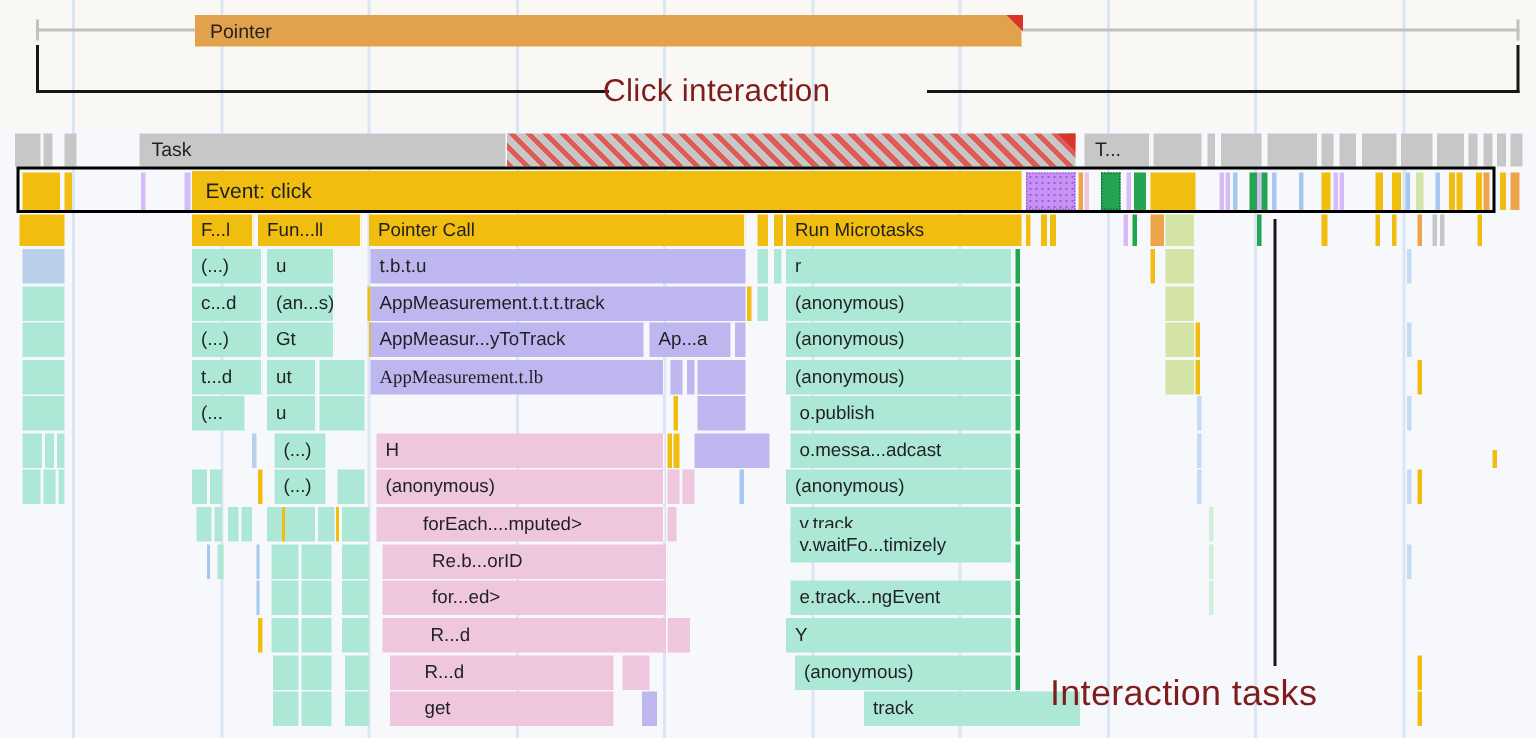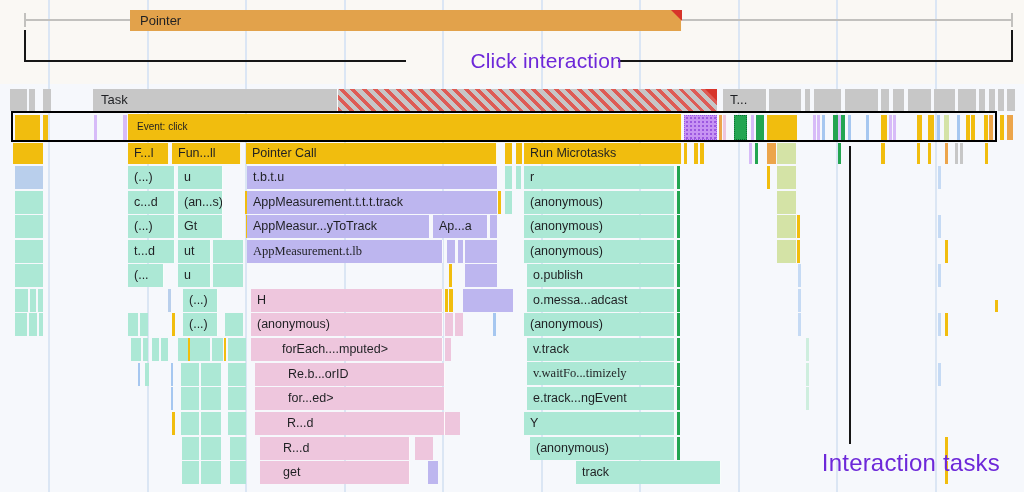--- a/index.html
+++ b/index.html
@@ -38,21 +38,21 @@
     background-size:4px 4px;
     border:1px dotted #9a56e8;
   }
   .greenblk{border:1px dotted #0a6e33;}
   .hatch{
     background:repeating-linear-gradient(45deg,var(--hatch_red) 0 3.5px,var(--task_gray) 3.5px 8px);
   }
   .gridline{width:2px;top:0;height:492px;background:var(--gridline);}
   .aline{background:#161616;}
   .annot{
-    font-size:21px;color:#6d28d9;text-align:right;letter-spacing:.2px;
+    font-size:21px;color:#7f1d1d;text-align:left;letter-spacing:.2px;
   }
   .tri{width:0;height:0;position:absolute;}
   .sel{border:2px solid #000;background:transparent;}
   .whisk{background:var(--whisker);}
 </style>
 </head>
 <body>
 
 <div id="stage">
 
@@ -256,21 +256,21 @@
   <div class="abs aline" style="left:1011px;top:30px;width:2px;height:32px;"></div>
   <div class="abs aline" style="left:24px;top:60px;width:382px;height:2px;"></div>
   <div class="abs aline" style="left:618px;top:60px;width:395px;height:2px;"></div>
   <div class="abs annot" style="left:402px;top:48px;width:220px;height:26px;line-height:26px;">Click interaction</div>
 
   <div class="bar c-task_gray trackbar" style="left:93px;top:89px;width:245px;padding-left:8px;">Task</div>
   <div class="abs hatch" style="left:338px;top:89px;width:379px;height:22px;"></div>
   <div class="tri" style="left:705px;top:89px;border-left:12px solid transparent;border-top:12px solid var(--triangle_red);"></div>
   <div class="bar c-task_gray trackbar" style="left:723px;top:89px;width:44px;padding-left:7px;">T...</div>
 
-  <div class="bar c-script_yellow" style="left:128px;top:114px;width:554px;height:26px;line-height:26px;font-size:10px;padding-left:9px;">Event: click</div>
+  <div class="bar c-script_yellow" style="left:128px;top:114px;width:554px;height:26px;line-height:26px;font-size:14px;padding-left:9px;">Event: click</div>
 
   <div class="abs sel" style="left:11px;top:111px;width:986px;height:31px;"></div>
 
   <div class="bar c-script_yellow hdr" style="left:128px;top:143px;width:41px;">F...l</div>
   <div class="bar c-script_yellow hdr" style="left:172px;top:143px;width:69px;">Fun...ll</div>
   <div class="bar c-script_yellow hdr" style="left:246px;top:143px;width:251px;">Pointer Call</div>
   <div class="bar c-script_yellow hdr" style="left:524px;top:143px;width:158px;">Run Microtasks</div>
 
   <div class="bar c-call_teal rb" style="left:128px;top:166px;width:47px;">(...)</div>
   <div class="bar c-call_teal rb" style="left:178px;top:166px;width:45px;">u</div>
@@ -306,21 +306,21 @@
   <div class="bar c-call_pink rb" style="left:260px;top:461px;width:150px;padding-left:23px;">get</div>
 
   <div class="bar c-call_teal rb" style="left:524px;top:166px;width:151px;">r</div>
   <div class="bar c-call_teal rb" style="left:524px;top:191px;width:151px;">(anonymous)</div>
   <div class="bar c-call_teal rb" style="left:524px;top:215px;width:151px;">(anonymous)</div>
   <div class="bar c-call_teal rb" style="left:524px;top:240px;width:151px;">(anonymous)</div>
   <div class="bar c-call_teal rb" style="left:527px;top:264px;width:148px;">o.publish</div>
   <div class="bar c-call_teal rb" style="left:527px;top:289px;width:148px;">o.messa...adcast</div>
   <div class="bar c-call_teal rb" style="left:524px;top:313px;width:151px;">(anonymous)</div>
   <div class="bar c-call_teal rb" style="left:527px;top:338px;width:148px;">v.track</div>
-  <div class="bar c-call_teal rb" style="left:527px;top:362px;width:148px;font-family:Liberation Serif, serif;">v.waitFo...timizely</div>
+  <div class="bar c-call_teal rb" style="left:527px;top:352px;width:148px;">v.waitFo...timizely</div>
   <div class="bar c-call_teal rb" style="left:527px;top:387px;width:148px;">e.track...ngEvent</div>
   <div class="bar c-call_teal rb" style="left:524px;top:412px;width:151px;">Y</div>
   <div class="bar c-call_teal rb" style="left:530px;top:437px;width:145px;">(anonymous)</div>
   <div class="bar c-call_teal rb" style="left:530px;top:461px;width:145px;margin-left:46px;">track</div>
 
   <div class="abs aline" style="left:849px;top:146px;width:2px;height:298px;"></div>
   <div class="abs annot" style="left:700px;top:448px;width:300px;height:30px;line-height:30px;font-size:24px;">Interaction tasks</div>
 
 </div>
 

